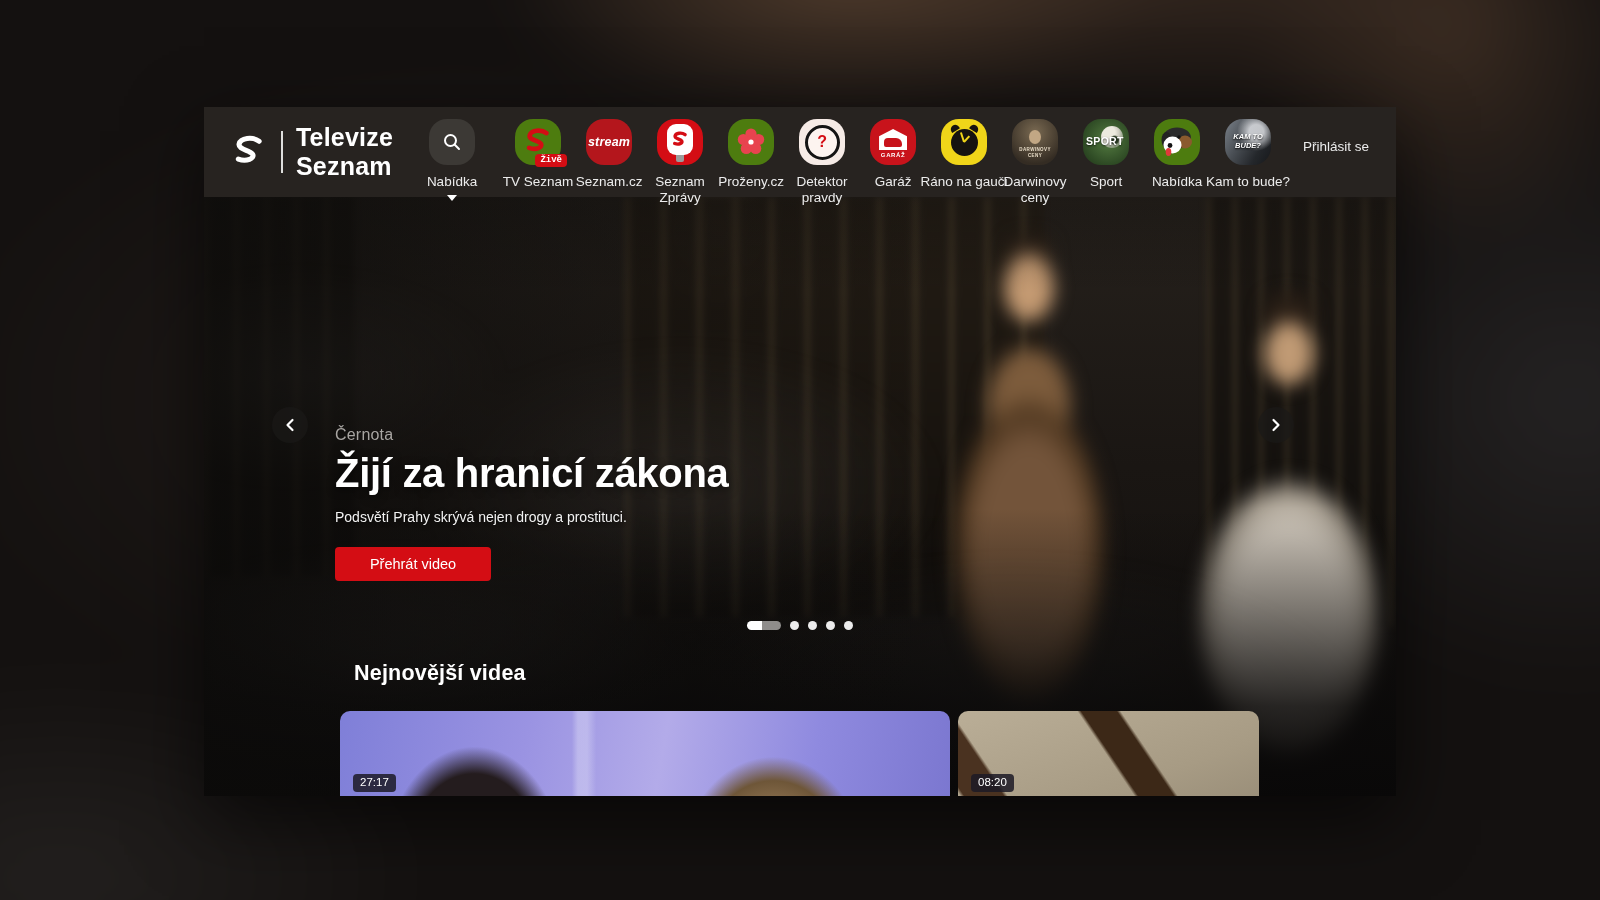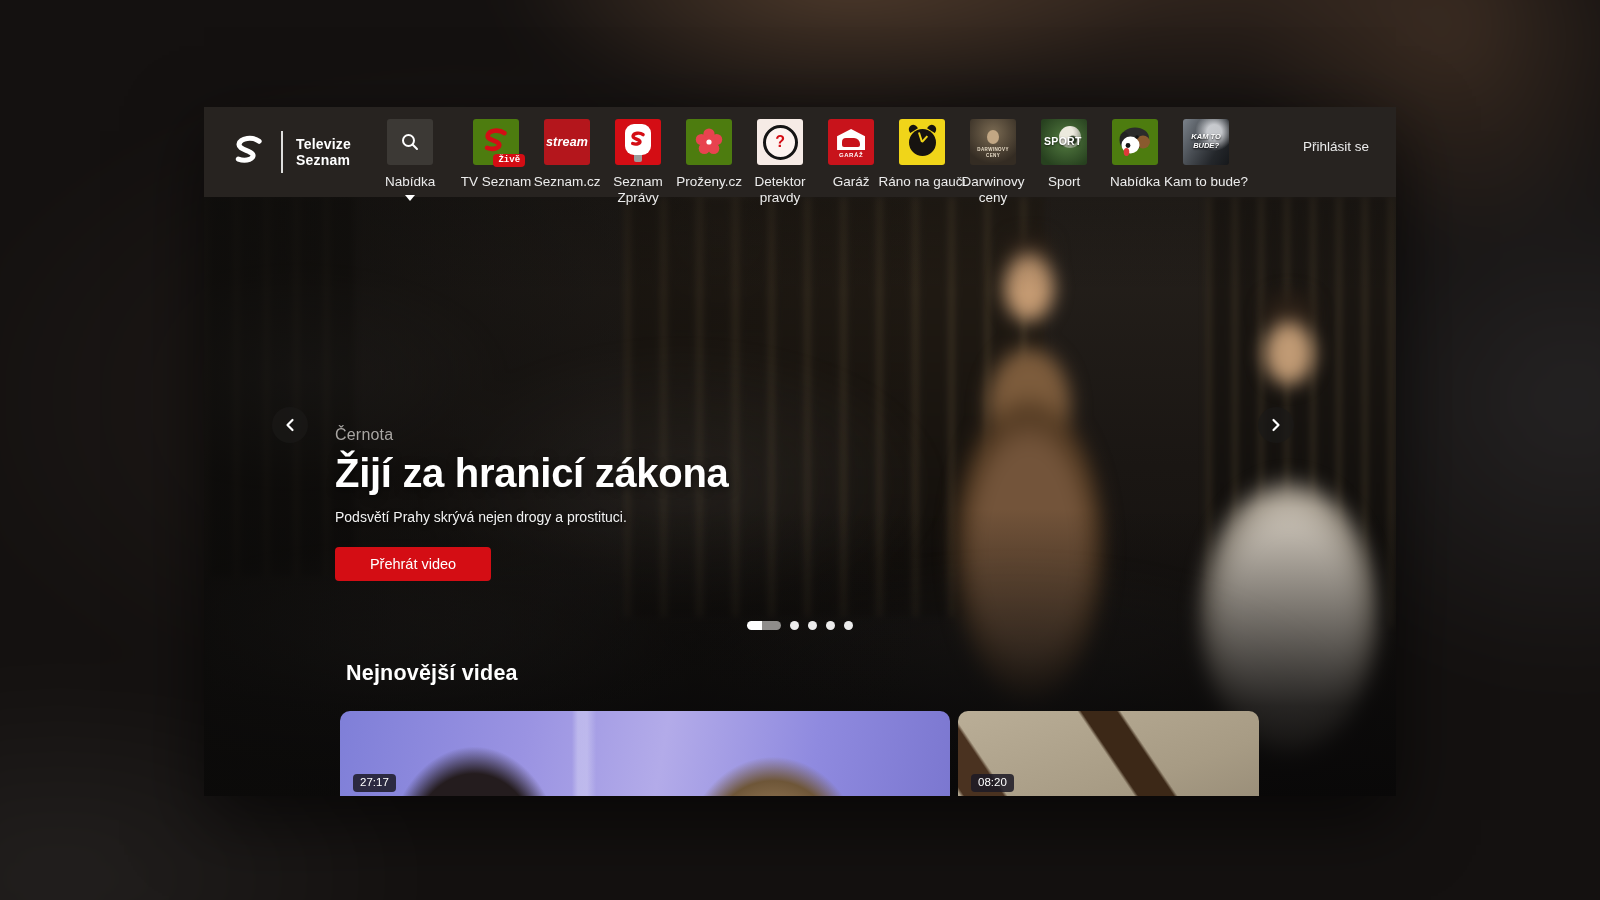--- a/index.html
+++ b/index.html
@@ -27,26 +27,26 @@
     background:#161413;overflow:hidden;box-shadow:0 24px 70px rgba(0,0,0,.6);
   }
   
   .header{
     position:absolute;left:0;top:0;right:0;height:90px;background:#272320;
     display:flex;align-items:flex-start;padding:0 26px;box-sizing:border-box;z-index:30;
   }
   .brand{display:flex;align-items:center;gap:13px;height:90px;cursor:pointer;}
   .s-logo{width:38px;height:36px;}
   .brand-divider{width:2px;height:42px;background:rgba(255,255,255,.85);}
-  .brand-text{color:#fff;font-size:14px;font-weight:700;line-height:1.17;letter-spacing:.2px;}
+  .brand-text{color:#fff;font-size:25px;font-weight:700;line-height:1.17;letter-spacing:.2px;}
   .nav{display:flex;gap:25px;padding-top:12px;margin-left:36px;}
   .nav-item{width:46px;display:flex;flex-direction:column;align-items:center;cursor:pointer;}
   .nav-item.search-group{margin-right:15px;}
   .tile{
-    width:46px;height:46px;border-radius:3px;flex:none;position:relative;
+    width:46px;height:46px;border-radius:18px;flex:none;position:relative;
     display:flex;align-items:center;justify-content:center;
   }
   .nav-label{
     width:88px;flex:none;margin-top:9px;text-align:center;color:#ececec;
     font-size:13.5px;line-height:1.15;
   }
   .caret-down{width:0;height:0;border-left:5px solid transparent;border-right:5px solid transparent;
     border-top:6px solid #fff;margin-top:5px;}
   
   .tile-search{background:#3c3935;}
@@ -170,21 +170,21 @@
   .arrow{position:absolute;top:300px;width:36px;height:36px;border-radius:50%;z-index:6;
     background:rgba(26,25,24,.72);display:flex;align-items:center;justify-content:center;cursor:pointer;}
   .arrow-left{left:68px;}
   .arrow-right{left:1054px;}
   .dots{position:absolute;top:514px;left:50%;transform:translateX(-50%);display:flex;
     align-items:center;gap:9px;z-index:6;}
   .dot{width:9px;height:9px;border-radius:50%;background:#ececec;cursor:pointer;}
   .dot.active{width:34px;border-radius:5px;
     background:linear-gradient(90deg,#fff 0 45%, #8f8d8b 45%);}
   
-  .latest-heading{position:absolute;left:142px;top:554px;color:#fff;font-size:21.5px;
+  .latest-heading{position:absolute;left:150px;top:554px;color:#fff;font-size:21.5px;
     font-weight:700;z-index:10;letter-spacing:.2px;}
   .card{position:absolute;top:604px;height:140px;border-radius:10px;overflow:hidden;z-index:10;cursor:pointer;}
   .card-1{left:136px;width:610px;
     background:
       linear-gradient(90deg, rgba(0,0,0,0) 0 38%, rgba(235,235,250,.35) 39% 40.5%, rgba(0,0,0,0) 42%),
       radial-gradient(ellipse 130px 170px at 22% 108%, #241c1e 0 52%, rgba(36,28,30,0) 68%),
       radial-gradient(ellipse 125px 150px at 71% 112%, #8a6f4e 0 42%, #6e5638 58%, rgba(110,86,56,0) 74%),
       linear-gradient(100deg, #7f7fd8 0%, #9a93e2 30%, #b3abe9 52%, #8f8adf 76%, #7a76cf 100%);
   }
   .card-2{left:754px;width:301px;

